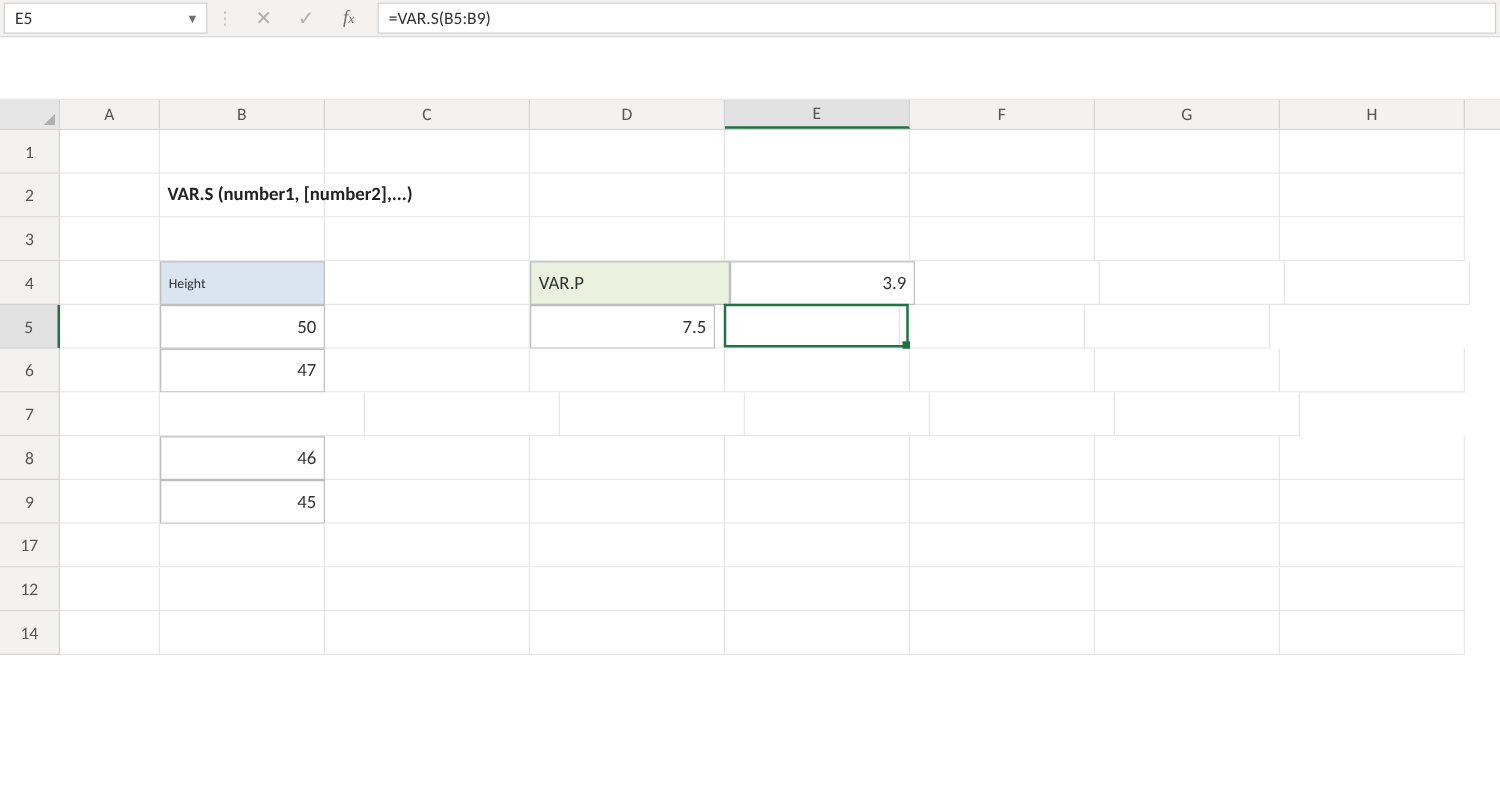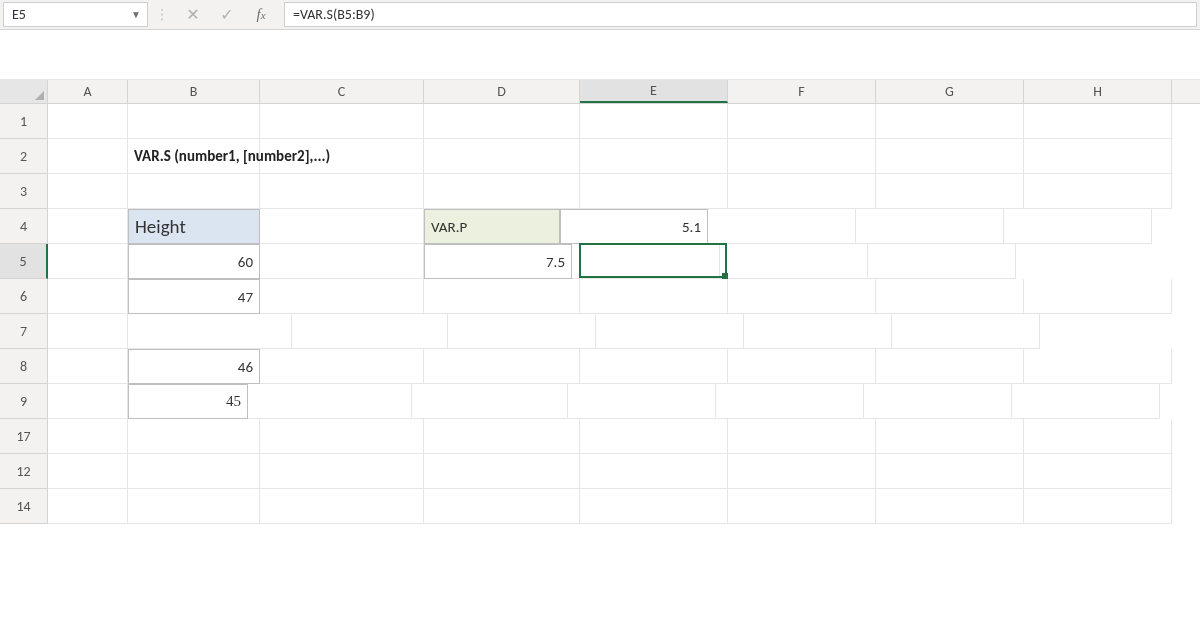--- a/index.html
+++ b/index.html
@@ -16,21 +16,21 @@
     display: flex;
     align-items: stretch;
     height: 30px;
     background: #f3f2f1;
     border-bottom: 1px solid #d4d4d4;
   }
   .name-box {
     display: flex;
     align-items: center;
     justify-content: space-between;
-    width: 145px;
+    width: 163px;
     background: #fff;
     border: 1px solid #cfcfcf;
     margin: 2px 0 2px 3px;
     padding: 0 6px 0 8px;
     font-size: 14px;
   }
   .name-box .dd-icon {
     color: #6e6e6e;
     font-size: 10px;
   }
@@ -142,21 +142,21 @@
     background: #fff;
   }
   .cell.right { justify-content: flex-end; }
   .cell.bold { font-weight: 700; color: #222; }
   .cell.overflow { overflow: visible; white-space: nowrap; z-index: 1; }
   
   .tb { border: 1px solid #bfbfbf; }
   .tb-header {
     background: #dbe5f1;
     border: 1px solid #bfbfbf;
-    font-size: 19px;
+    font-size: 11px;
   }
   .tb-label {
     background: #ebf1de;
     border: 1px solid #bfbfbf;
   }
   .tb-val {
     border: 1px solid #bfbfbf;
   }
   
   .sel-box {
@@ -253,30 +253,30 @@
         <div class="cell cE" style="width: 148px;"></div>
         <div class="cell cF" style="width: 148px;"></div>
         <div class="cell cG" style="width: 148px;"></div>
         <div class="cell cH" style="width: 148px;"></div>
       </div>
       <div class="row">
         <div class="row-h">4</div>
         <div class="cell cA" style="width: 80px;"></div>
         <div class="cell cB tb-header" style="width: 132px;">Height</div>
         <div class="cell cC" style="width: 164px;"></div>
-        <div class="cell cD tb-label" style="width: 136px;">VAR.P</div>
-        <div class="cell cE tb-val right" style="width: 148px;">5.1</div>
+        <div class="cell cD tb-label" style="width: 160px;">VAR.P</div>
+        <div class="cell cE tb-val right" style="width: 148px;">3.9</div>
         <div class="cell cF" style="width: 148px;"></div>
         <div class="cell cG" style="width: 148px;"></div>
         <div class="cell cH" style="width: 148px;"></div>
       </div>
       <div class="row">
         <div class="row-h sel">5</div>
         <div class="cell cA" style="width: 80px;"></div>
-        <div class="cell cB tb right" style="width: 132px;">60</div>
+        <div class="cell cB tb right" style="width: 132px;">50</div>
         <div class="cell cC" style="width: 164px;"></div>
         <div class="cell cE tb-val right" style="width: 148px;">7.5</div>
         <div class="cell cF" style="width: 148px;"></div>
         <div class="cell cG" style="width: 148px;"></div>
         <div class="cell cH" style="width: 148px;"></div>
       </div>
       <div class="row">
         <div class="row-h">6</div>
         <div class="cell cA" style="width: 80px;"></div>
         <div class="cell cB tb right" style="width: 132px;">47</div>
@@ -304,21 +304,21 @@
         <div class="cell cC" style="width: 164px;"></div>
         <div class="cell cD" style="width: 156px;"></div>
         <div class="cell cE" style="width: 148px;"></div>
         <div class="cell cF" style="width: 148px;"></div>
         <div class="cell cG" style="width: 148px;"></div>
         <div class="cell cH" style="width: 148px;"></div>
       </div>
       <div class="row">
         <div class="row-h">9</div>
         <div class="cell cA" style="width: 80px;"></div>
-        <div class="cell cB tb right" style="width: 120px; font-family: Liberation Serif, serif;">45</div>
+        <div class="cell cB tb right" style="width: 132px;">45</div>
         <div class="cell cC" style="width: 164px;"></div>
         <div class="cell cD" style="width: 156px;"></div>
         <div class="cell cE" style="width: 148px;"></div>
         <div class="cell cF" style="width: 148px;"></div>
         <div class="cell cG" style="width: 148px;"></div>
         <div class="cell cH" style="width: 148px;"></div>
       </div>
       <div class="row">
         <div class="row-h">17</div>
         <div class="cell cA" style="width: 80px;"></div>

